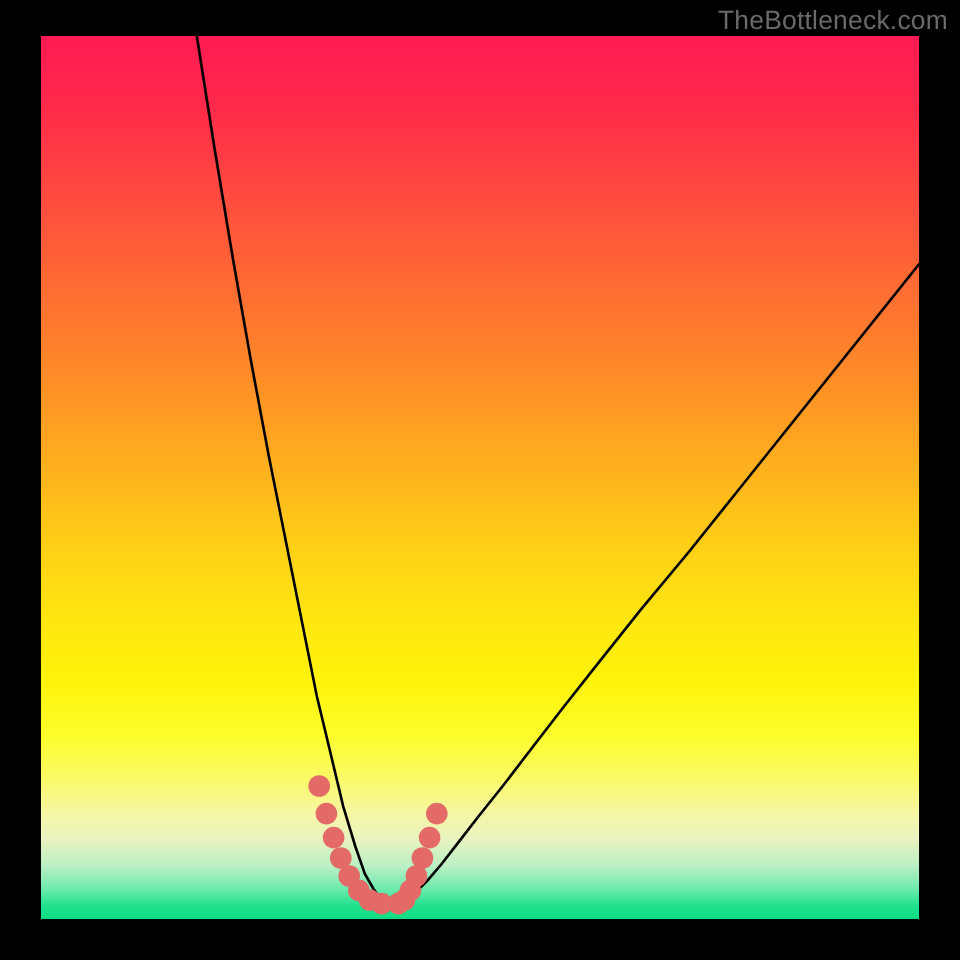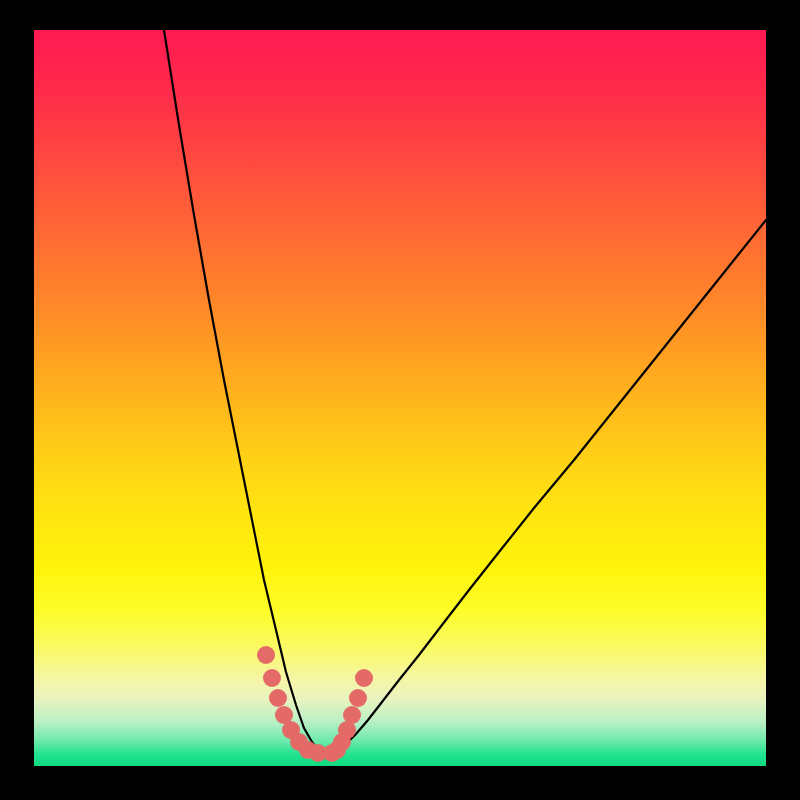--- a/index.html
+++ b/index.html
@@ -64,20 +64,21 @@
   }
   svg.curves {
     position: absolute;
     inset: 0;
   }
 </style>
 </head>
 <body>
 
 <div class="frame">
+  <div class="watermark">TheBottleneck.com</div>
 
   <div class="plot">
     <div class="gradient"></div>
     <svg class="curves" viewBox="0 0 732 736" preserveAspectRatio="none">
       <path id="left-curve-path" fill="none" stroke-width="2.2" stroke-linecap="round" stroke="#000000" d="M 130 0 L 145 95 L 160 185 L 175 270 L 190 350 L 205 425 L 218 490 L 230 550 L 242 600 L 252 642 L 262 675 L 270 698 L 278 712 L 284 720 L 288 723"></path>
       <path id="right-curve-path" fill="none" stroke-width="2.2" stroke-linecap="round" stroke="#000000" d="M 732 190 L 700 230 L 660 280 L 620 330 L 580 380 L 540 430 L 500 478 L 465 522 L 435 560 L 408 595 L 385 625 L 365 650 L 348 672 L 334 690 L 322 704 L 312 714 L 304 720 L 298 723"></path>
       <g id="dots-left">
           <circle cx="232" cy="625" r="9" fill="#e46a67"></circle>
           <circle cx="238" cy="648" r="9" fill="#e46a67"></circle>
           <circle cx="244" cy="668" r="9" fill="#e46a67"></circle>

